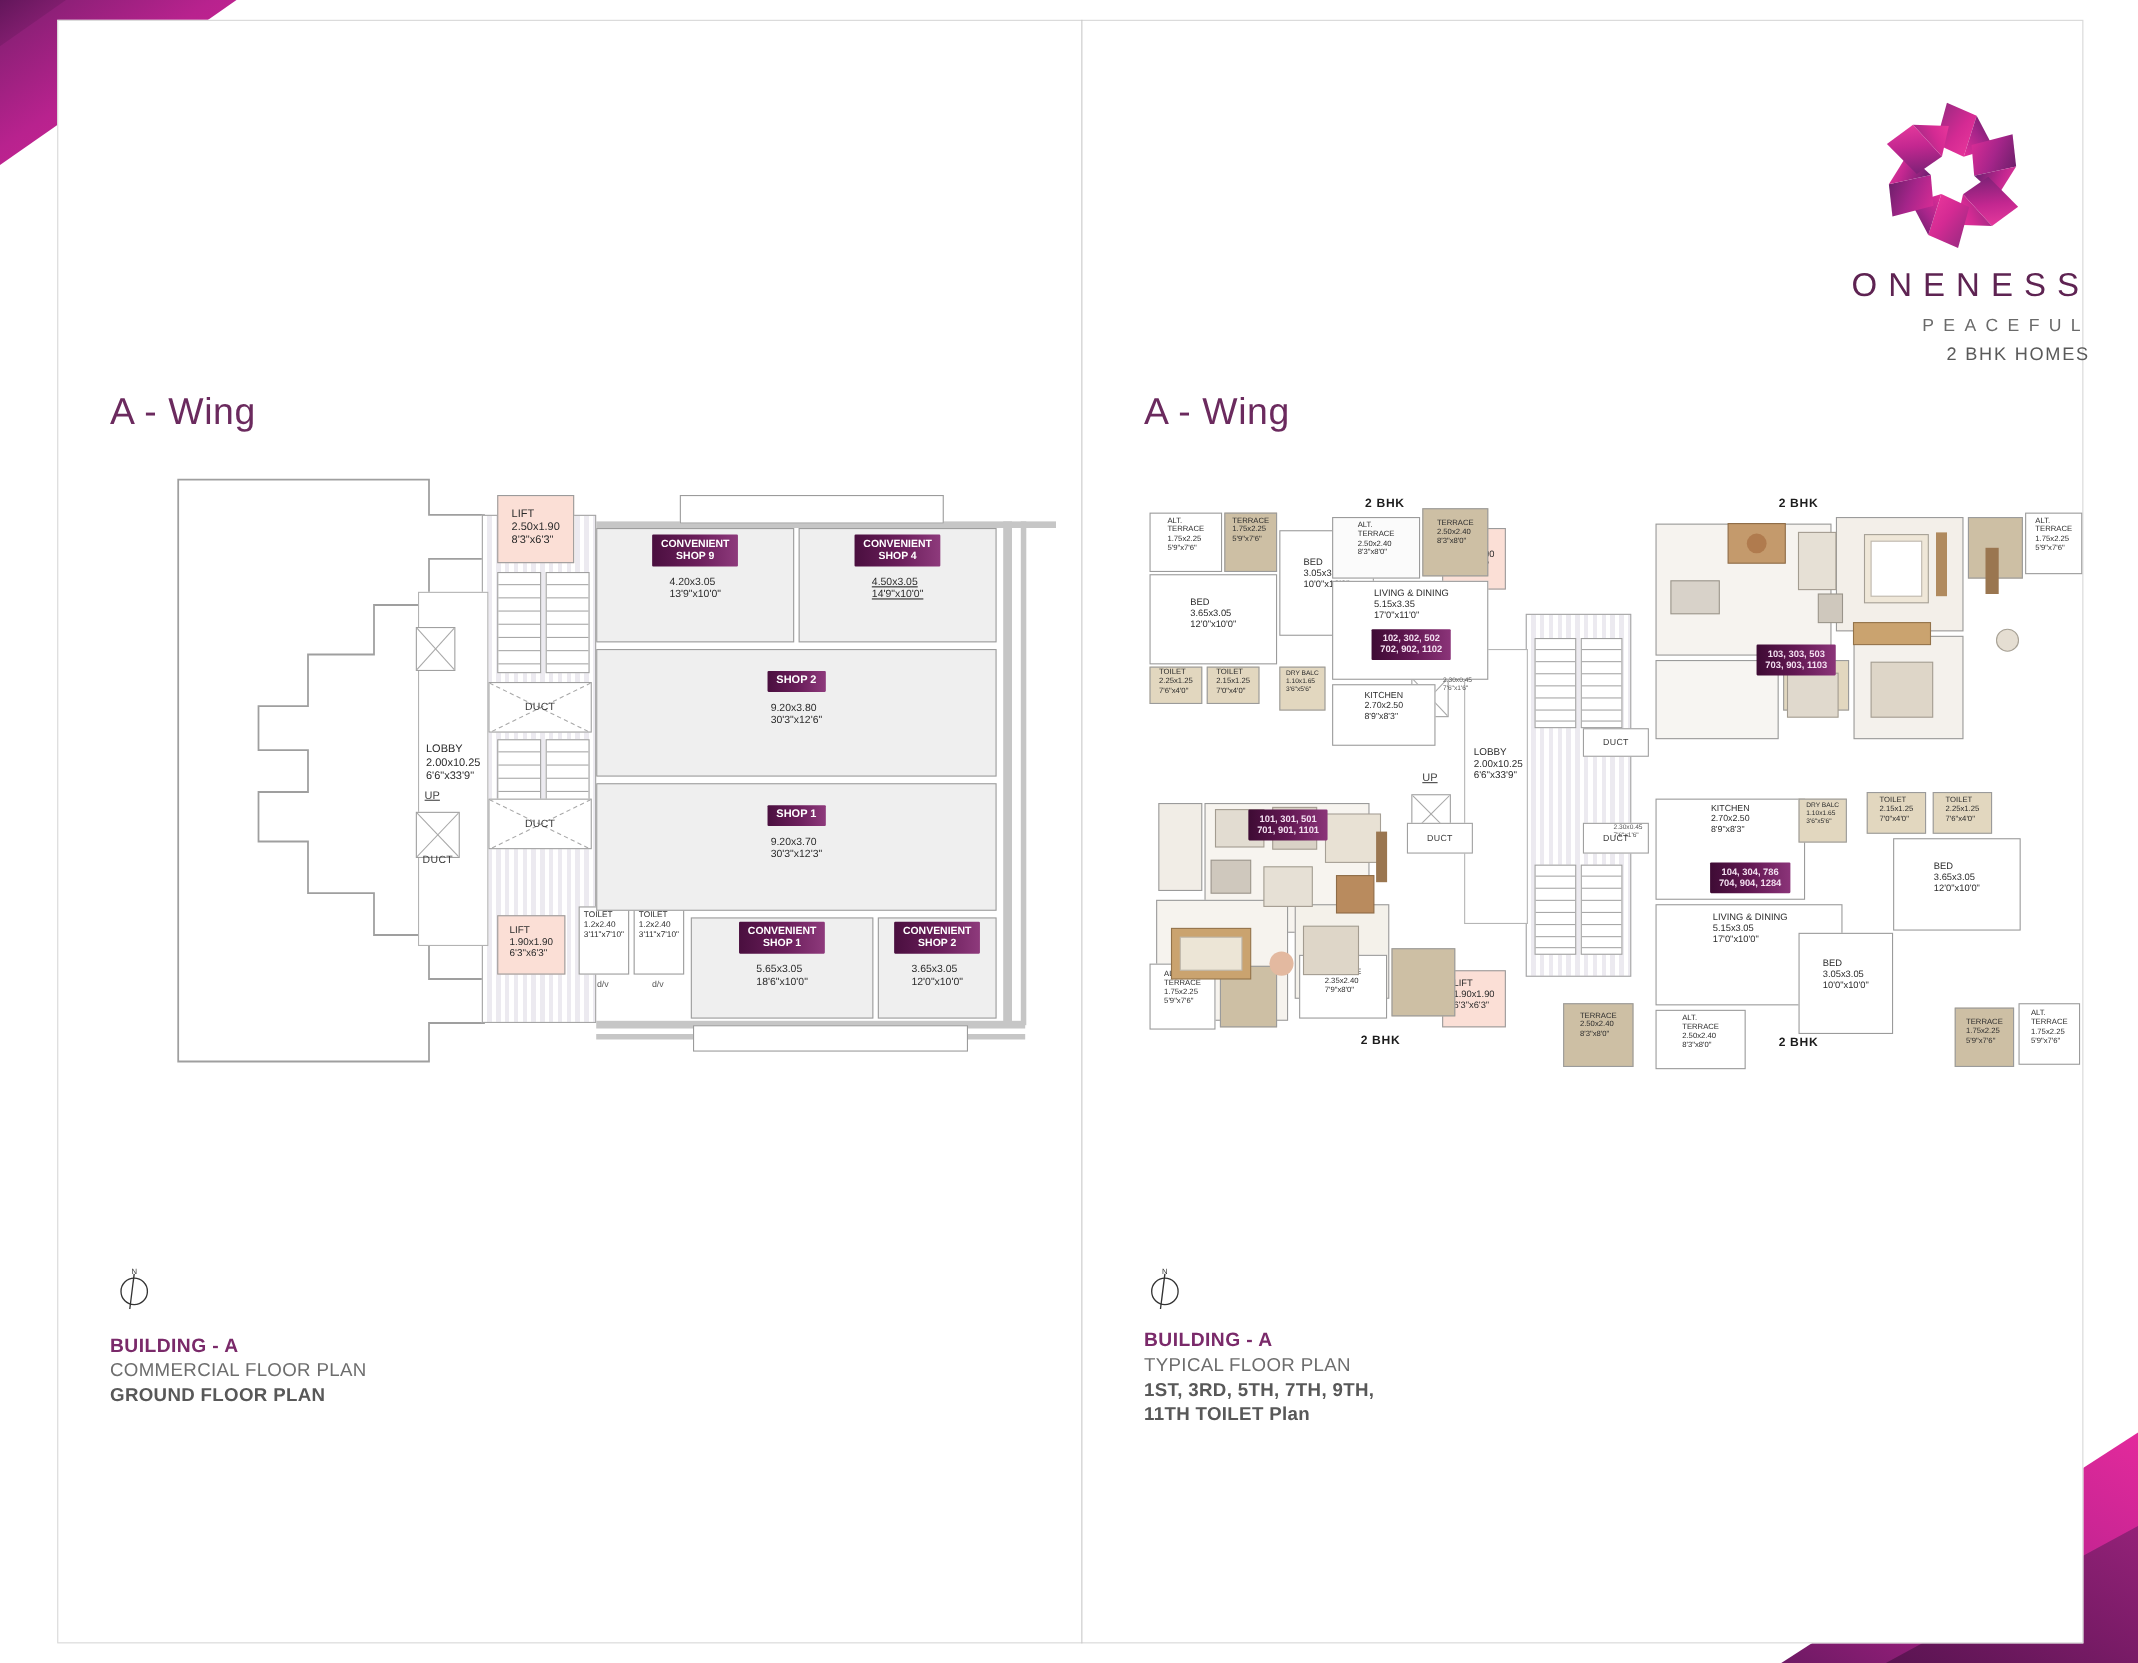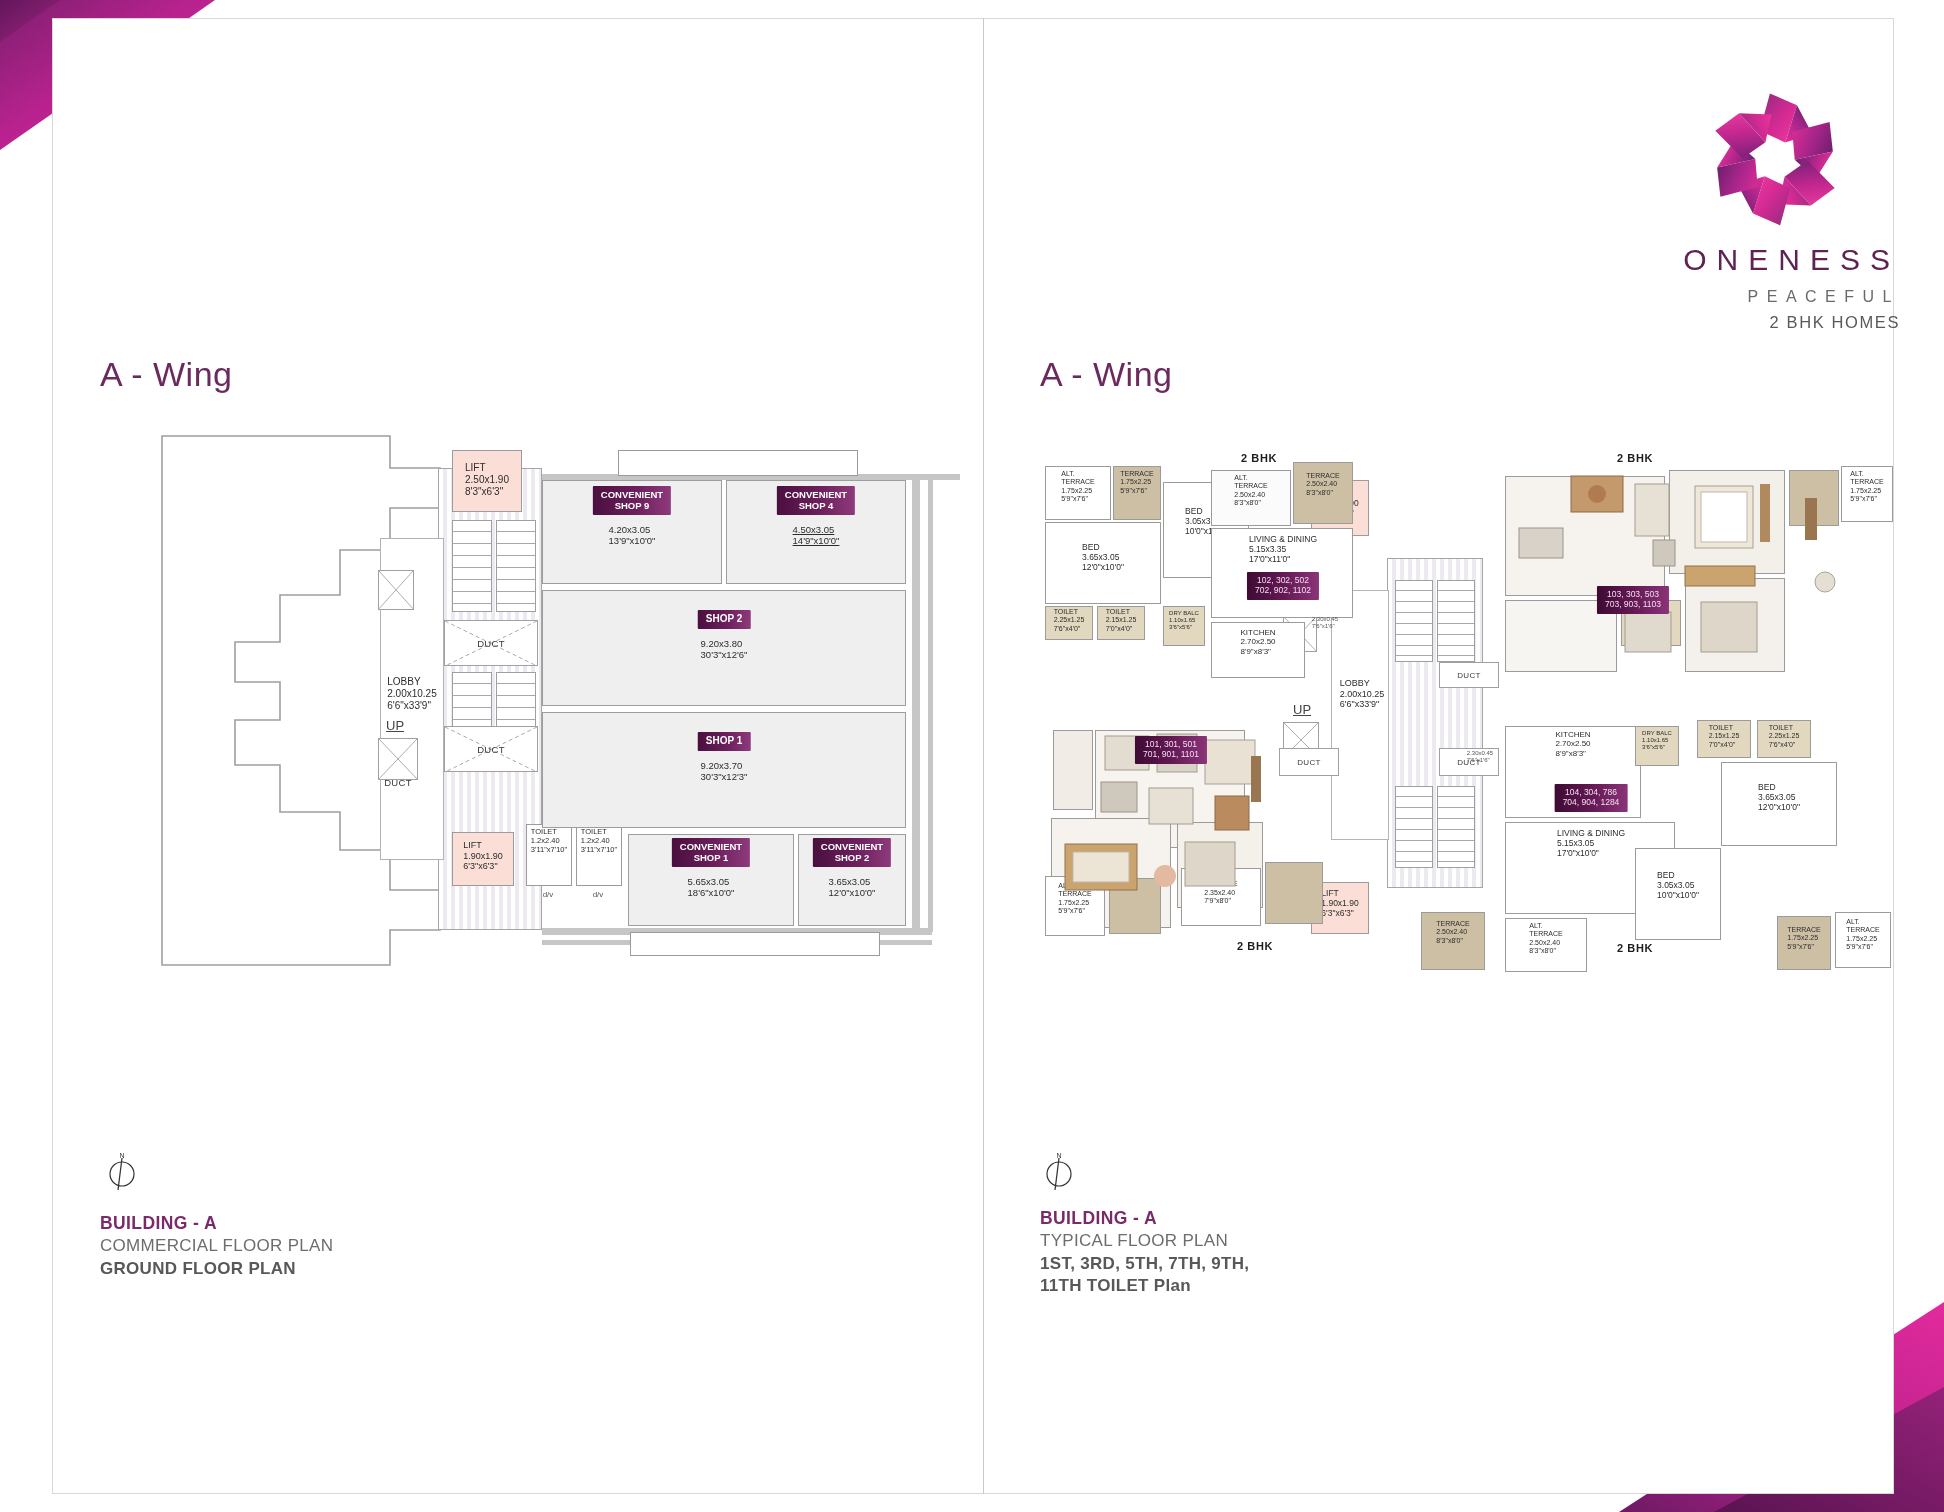--- a/index.html
+++ b/index.html
@@ -57,34 +57,34 @@
   .lbl .f { display:block; }
 
   .tag { position:absolute; transform:translateX(-50%);
          background:linear-gradient(90deg,#4a0f3f 0%,#6c1f5c 55%,#8e3a7c 100%);
          color:#fff; text-align:center; line-height:1.18; padding:3px 8px 4px;
          border-radius:1px; font-weight:bold; white-space:nowrap; }
 
   .unittag { position:absolute; transform:translateX(-50%);
          background:linear-gradient(90deg,#3e0b34 0%,#631853 50%,#8b3479 100%);
          color:#f3dff0; text-align:center; line-height:1.22; padding:3px 8px 4px;
-         font-weight:normal; white-space:nowrap; border-radius:1px; }
+         font-weight:bold; white-space:nowrap; border-radius:1px; }
 
   .bhk { position:absolute; font-size:11px; font-weight:bold; color:#1d1d1d;
          letter-spacing:.6px; transform:translateX(-50%); white-space:nowrap; }
 
   .duct { position:absolute; background:#fff; border:1.6px solid #a0a0a0; }
   .duct .x { position:absolute; inset:0; }
   .duct span { position:absolute; left:50%; top:50%; transform:translate(-50%,-50%);
                font-size:9.5px; color:#3a3a3a; letter-spacing:.3px; background:transparent; }
 
   .stair { position:absolute; background:#fff; border:1.4px solid #9f9f9f; }
   .stair i { position:absolute; left:0; right:0; height:1px; background:#a8a8a8; display:block; }
 
-  .upmark { position:absolute; font-size:13px; color:#444;text-decoration:underline; }
+  .upmark { position:absolute; font-size:10px; color:#444;text-decoration:underline; }
   .dv { position:absolute; font-size:8px; color:#555; transform:translateX(-50%); }
 </style>
 </head>
 <body>
 
 <div class="sheet">
 
   <div class="ribbon-tl">
     <svg width="240" height="175" viewBox="0 0 240 175">
       <defs>

